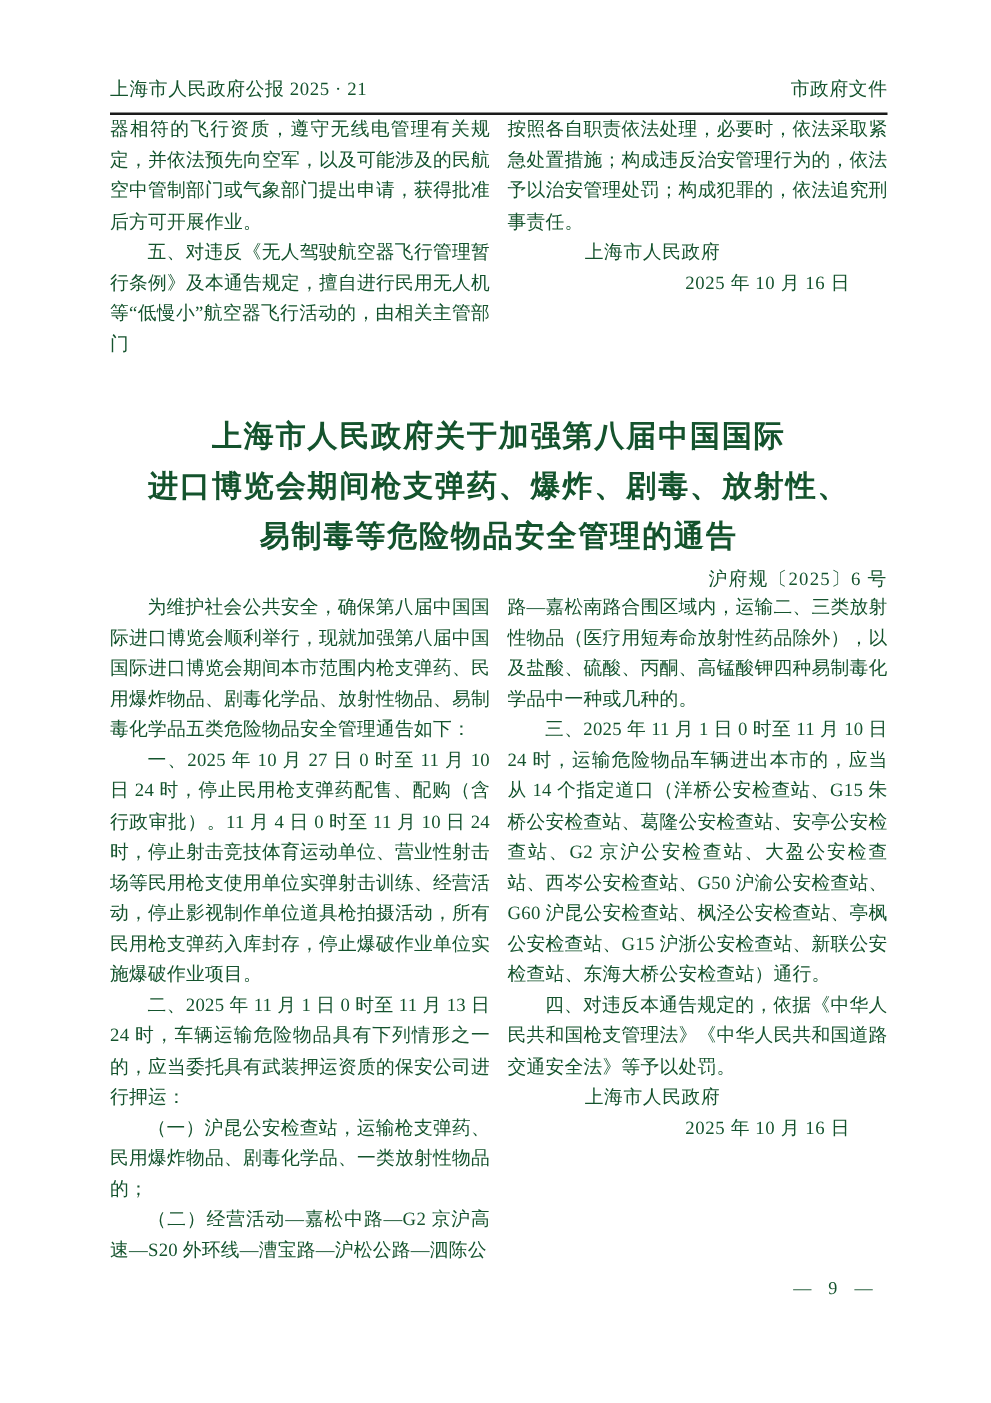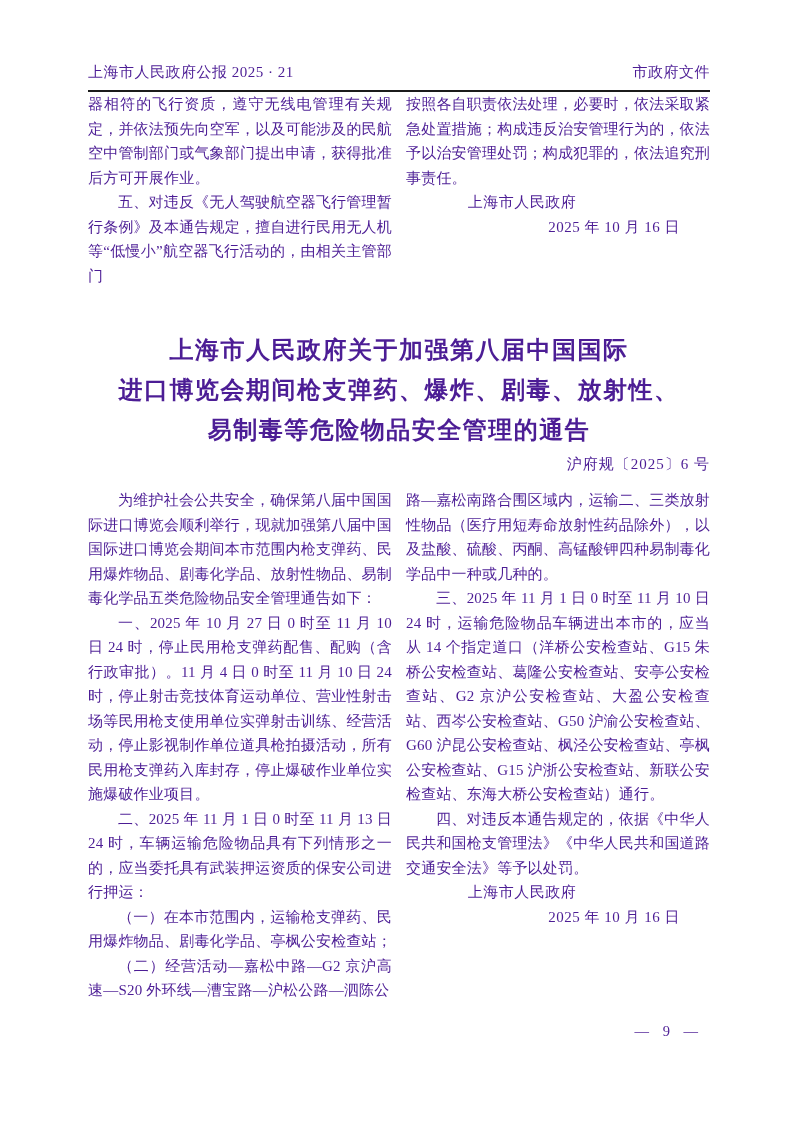--- a/index.html
+++ b/index.html
@@ -5,21 +5,21 @@
   html, body {
     margin: 0;
     padding: 0;
     background: #ffffff;
   }
   .page {
     position: relative;
     width: 793px;
     height: 1122px;
     background: #ffffff;
-    color: #4c1d95;
+    color: #14532d;
     font-family: "Liberation Serif", "DejaVu Serif", serif;
     overflow: hidden;
   }
   .content {
     padding: 62px 83px 0 88px; 
   }
   .header {
     display: flex;
     justify-content: space-between;
     align-items: flex-end;
@@ -30,21 +30,21 @@
     letter-spacing: 0.5px;
   }
   .columns {
     display: flex;
     gap: 14px;
   }
   .col {
     width: 304px;
   }
   .top-columns { }
-  .main-columns { margin-top: 14px; }
+  .main-columns { }
   p.body-p {
     margin: 0;
     font-size: 15px;
     line-height: 24.5px;
     text-align: justify;
     text-justify: inter-character;
     letter-spacing: 0.2px;
   }
   p.indent { text-indent: 2em; }
   p.sig-line {
@@ -117,21 +117,21 @@
       <div>易制毒等危险物品安全管理的通告</div>
     </div>
 
     <div class="doc-number">沪府规〔2025〕6 号</div>
 
     <div class="columns main-columns">
       <div class="col">
         <p class="body-p indent">为维护社会公共安全，确保第八届中国国际进口博览会顺利举行，现就加强第八届中国国际进口博览会期间本市范围内枪支弹药、民用爆炸物品、剧毒化学品、放射性物品、易制毒化学品五类危险物品安全管理通告如下：</p>
         <p class="body-p indent">一、2025 年 10 月 27 日 0 时至 11 月 10 日 24 时，停止民用枪支弹药配售、配购（含行政审批）。11 月 4 日 0 时至 11 月 10 日 24 时，停止射击竞技体育运动单位、营业性射击场等民用枪支使用单位实弹射击训练、经营活动，停止影视制作单位道具枪拍摄活动，所有民用枪支弹药入库封存，停止爆破作业单位实施爆破作业项目。</p>
         <p class="body-p indent">二、2025 年 11 月 1 日 0 时至 11 月 13 日 24 时，车辆运输危险物品具有下列情形之一的，应当委托具有武装押运资质的保安公司进行押运：</p>
-        <p class="body-p indent">（一）在本市范围内，运输枪支弹药、民用爆炸物品、剧毒化学品、亭枫公安检查站；</p>
+        <p class="body-p indent">（一）沪昆公安检查站，运输枪支弹药、民用爆炸物品、剧毒化学品、一类放射性物品的；</p>
         <p class="body-p indent">（二）经营活动—嘉松中路—G2 京沪高速—S20 外环线—漕宝路—沪松公路—泗陈公</p>
       </div>
       <div class="col">
         <p class="body-p">路—嘉松南路合围区域内，运输二、三类放射性物品（医疗用短寿命放射性药品除外），以及盐酸、硫酸、丙酮、高锰酸钾四种易制毒化学品中一种或几种的。</p>
         <p class="body-p indent">三、2025 年 11 月 1 日 0 时至 11 月 10 日 24 时，运输危险物品车辆进出本市的，应当从 14 个指定道口（洋桥公安检查站、G15 朱桥公安检查站、葛隆公安检查站、安亭公安检查站、G2 京沪公安检查站、大盈公安检查站、西岑公安检查站、G50 沪渝公安检查站、G60 沪昆公安检查站、枫泾公安检查站、亭枫公安检查站、G15 沪浙公安检查站、新联公安检查站、东海大桥公安检查站）通行。</p>
         <p class="body-p indent">四、对违反本通告规定的，依据《中华人民共和国枪支管理法》《中华人民共和国道路交通安全法》等予以处罚。</p>
         <p class="sig-line">上海市人民政府</p>
         <p class="date-line">2025 年 10 月 16 日</p>
       </div>
     </div>

